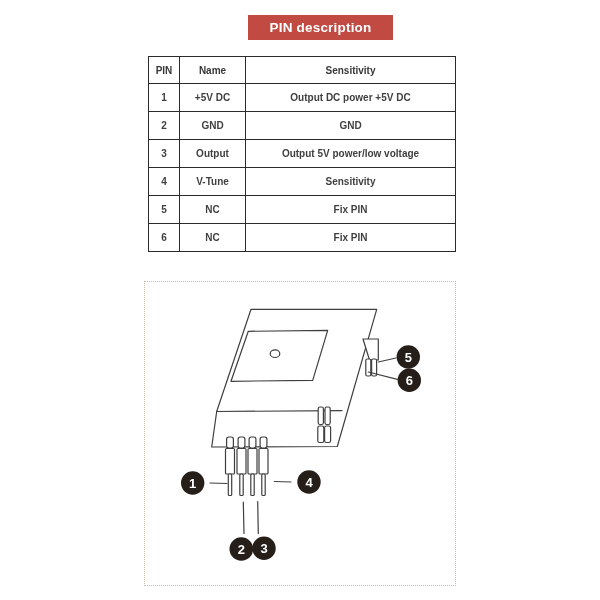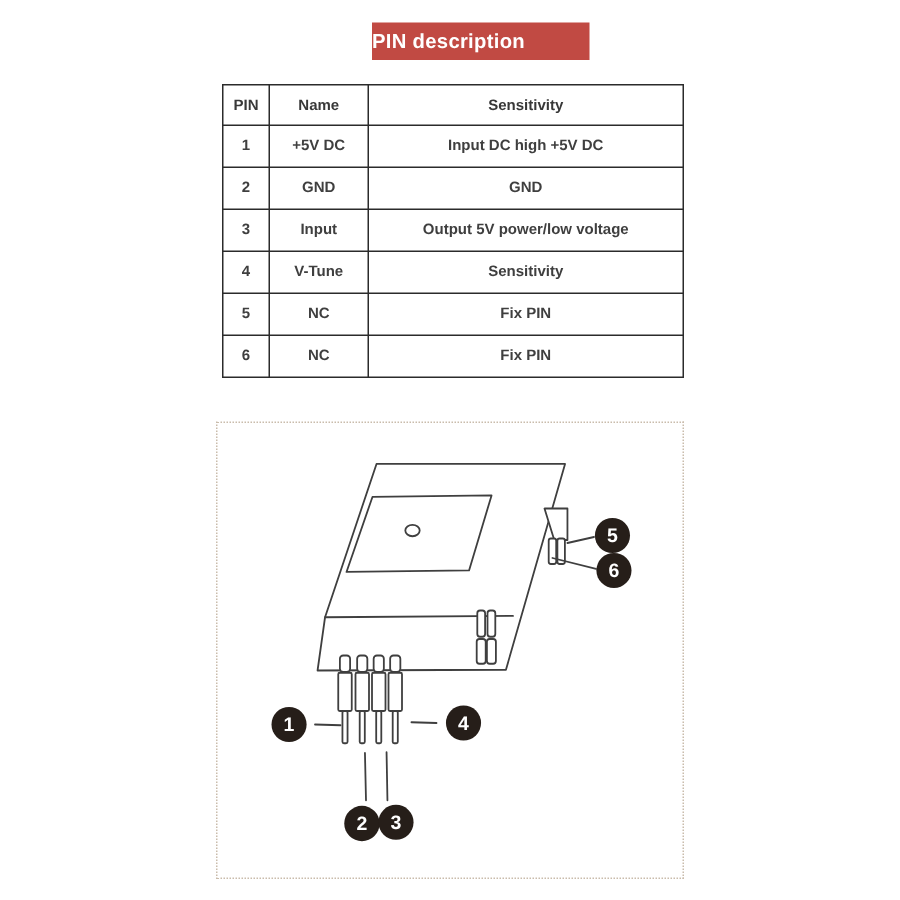--- a/index.html
+++ b/index.html
@@ -2,21 +2,21 @@
 <html><head>
 <meta charset="utf-8">
 <style>
   html,body{margin:0;padding:0;background:#ffffff;}
   .page{
     position:relative;width:600px;height:600px;background:#ffffff;overflow:hidden;
     font-family:"Liberation Sans", sans-serif;
   }
   .banner{
     position:absolute;left:248px;top:15px;width:145px;height:25px;
-    display:flex;align-items:center;justify-content:flex-start;
+    display:flex;align-items:center;justify-content:center;
     font-size:13.5px;font-weight:bold;letter-spacing:0.2px;
   }
   table.pin-table{
     position:absolute;left:148px;top:56px;width:304px;
     border-collapse:collapse;table-layout:fixed;
     font-size:10px;font-weight:bold;color:#3f3f3f;
   }
   table.pin-table th, table.pin-table td{
     border:1px solid #2b2b2b;text-align:center;vertical-align:middle;
     padding:0;overflow:hidden;white-space:nowrap;
@@ -46,30 +46,30 @@
       <tr>
         <th class="col-pin">PIN</th>
         <th class="col-name">Name</th>
         <th class="col-desc">Sensitivity</th>
       </tr>
     </thead>
     <tbody>
       <tr>
         <td>1</td>
         <td>+5V DC</td>
-        <td>Input DC high +5V DC</td>
+        <td>Output DC power +5V DC</td>
       </tr>
       <tr>
         <td>2</td>
         <td>GND</td>
         <td>GND</td>
       </tr>
       <tr>
         <td>3</td>
-        <td>Input</td>
+        <td>Output</td>
         <td>Output 5V power/low voltage</td>
       </tr>
       <tr>
         <td>4</td>
         <td>V-Tune</td>
         <td>Sensitivity</td>
       </tr>
       <tr>
         <td>5</td>
         <td>NC</td>

